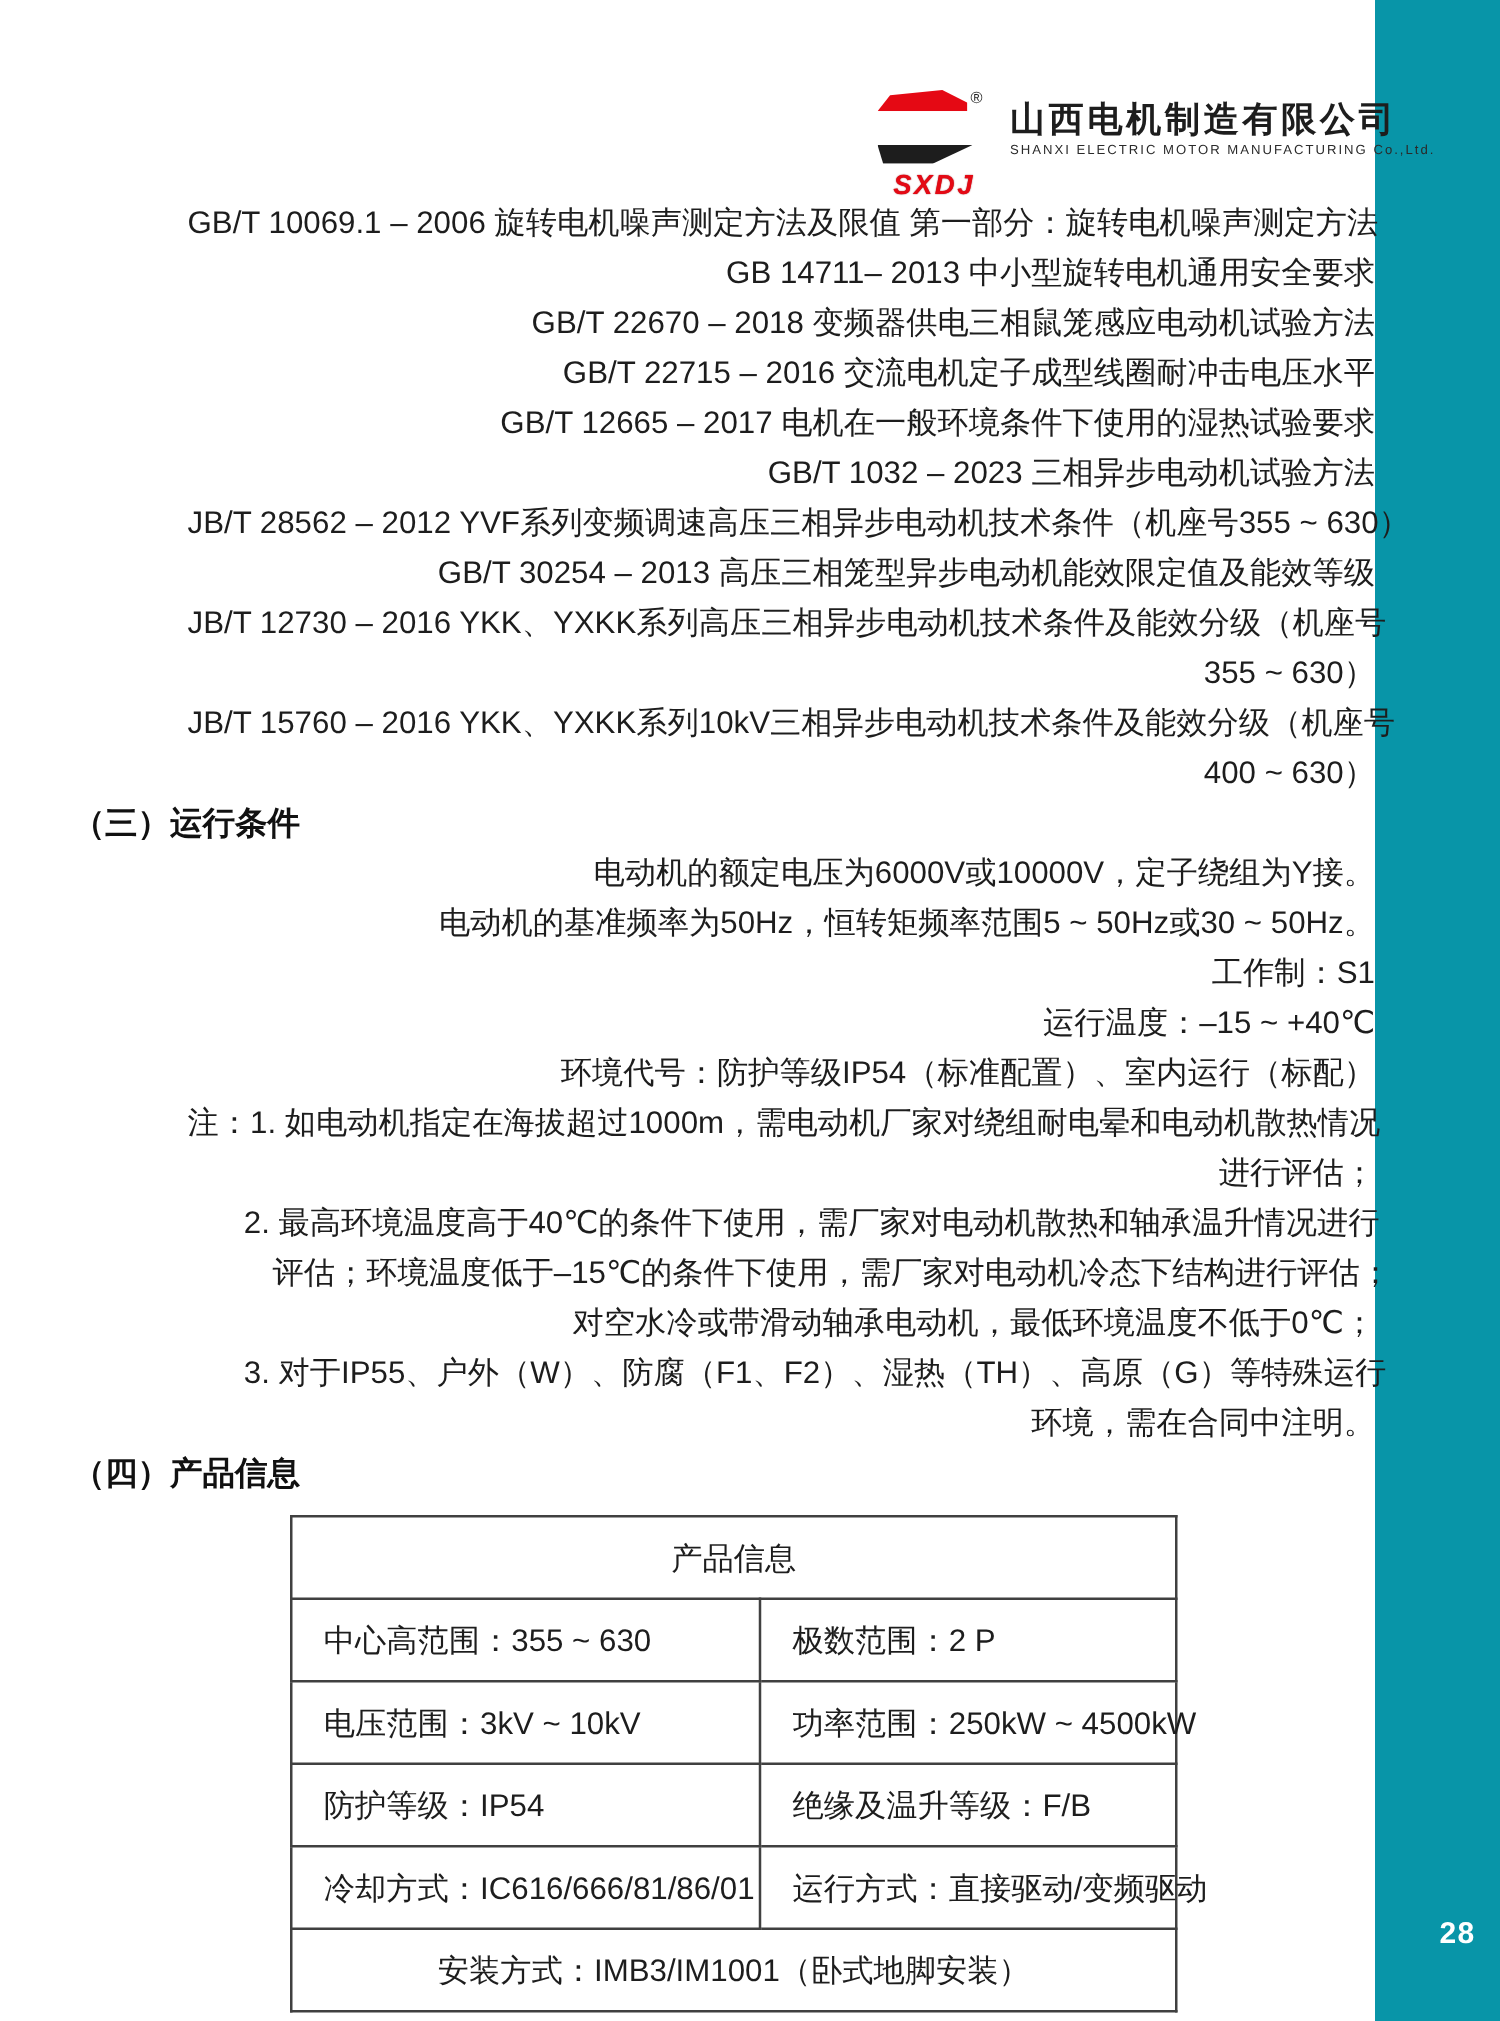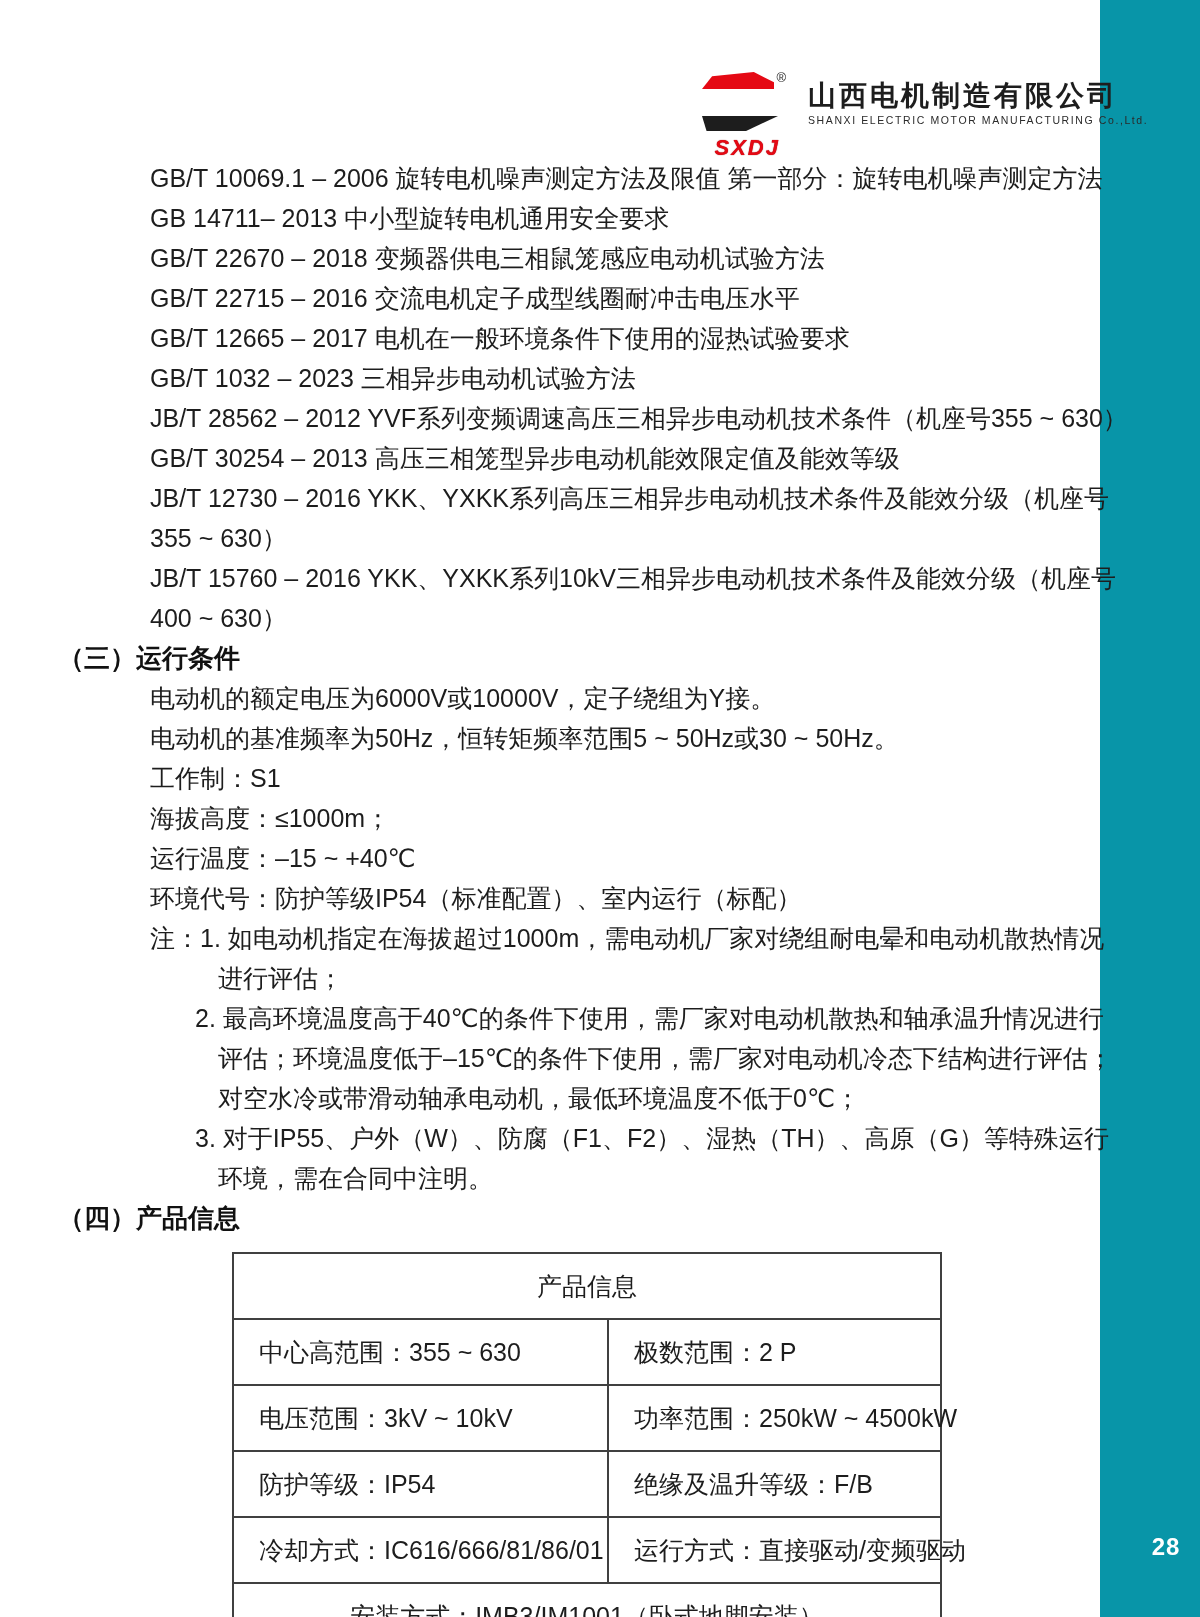--- a/index.html
+++ b/index.html
@@ -99,20 +99,21 @@
     top: 158px;
     left: 0;
     width: 1100px;
   }
   .std-line, .body-line, .note-line {
     font-size: 25px;
     line-height: 40px;
     padding-left: 150px;
     white-space: nowrap;
     color: #1d1d1d;
+    text-align: right;
   }
   .heading {
     font-size: 26px;
     line-height: 40px;
     font-weight: bold;
     padding-left: 58px;
     white-space: nowrap;
     color: #111111;
   }
   .note-line.i1 { padding-left: 195px; }
@@ -174,21 +175,20 @@
     <div class="std-line">JB/T 12730 – 2016 YKK、YXKK系列高压三相异步电动机技术条件及能效分级（机座号</div>
     <div class="std-line">355 ~ 630）</div>
     <div class="std-line">JB/T 15760 – 2016 YKK、YXKK系列10kV三相异步电动机技术条件及能效分级（机座号</div>
     <div class="std-line">400 ~ 630）</div>
 
     <h2 class="heading">（三）运行条件</h2>
 
     <div class="body-line">电动机的额定电压为6000V或10000V，定子绕组为Y接。</div>
     <div class="body-line">电动机的基准频率为50Hz，恒转矩频率范围5 ~ 50Hz或30 ~ 50Hz。</div>
     <div class="body-line">工作制：S1</div>
-    <div class="body-line">海拔高度：≤1000m；</div>
     <div class="body-line">运行温度：–15 ~ +40℃</div>
     <div class="body-line">环境代号：防护等级IP54（标准配置）、室内运行（标配）</div>
 
     <div class="note-line i0">注：1. 如电动机指定在海拔超过1000m，需电动机厂家对绕组耐电晕和电动机散热情况</div>
     <div class="note-line i2">进行评估；</div>
     <div class="note-line i1">2. 最高环境温度高于40℃的条件下使用，需厂家对电动机散热和轴承温升情况进行</div>
     <div class="note-line i2">评估；环境温度低于–15℃的条件下使用，需厂家对电动机冷态下结构进行评估；</div>
     <div class="note-line i2">对空水冷或带滑动轴承电动机，最低环境温度不低于0℃；</div>
     <div class="note-line i1">3. 对于IP55、户外（W）、防腐（F1、F2）、湿热（TH）、高原（G）等特殊运行</div>
     <div class="note-line i2">环境，需在合同中注明。</div>

